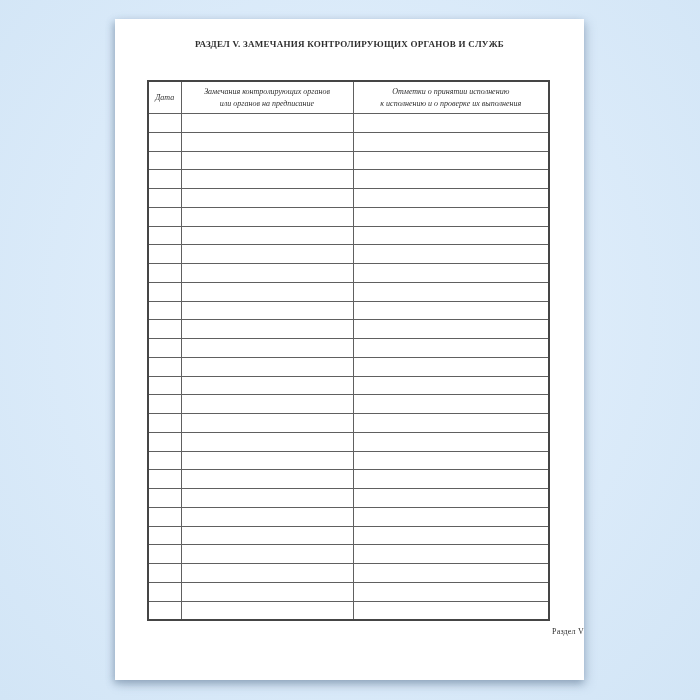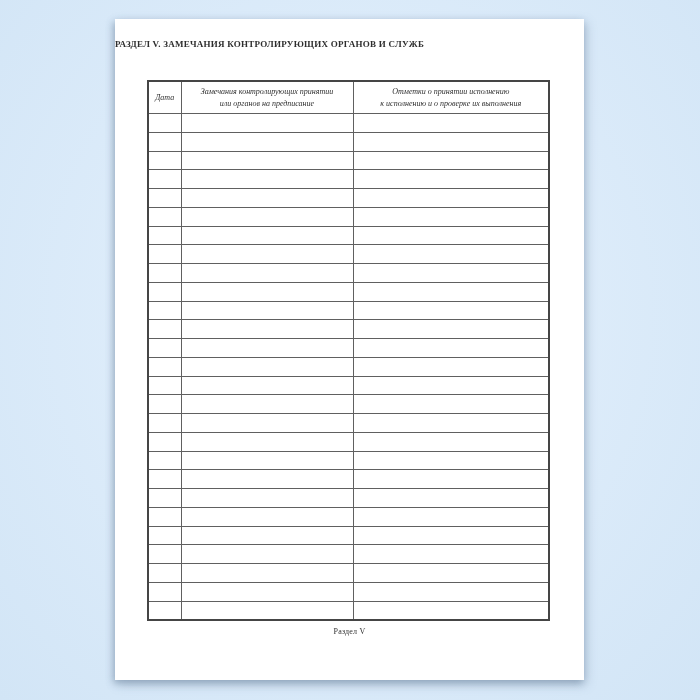--- a/index.html
+++ b/index.html
@@ -26,20 +26,21 @@
     height: 661px;
     background: #ffffff;
     box-shadow: -2px 3px 7px rgba(105, 128, 155, 0.45),
                  2px 4px 10px rgba(105, 128, 155, 0.40);
   }
   .doc-title {
     position: absolute;
     top: 20px;
     left: 0;
     width: 100%;
+    text-align: center;
     font-size: 9px;
     font-weight: bold;
     letter-spacing: 0.25px;
     color: #2e2e2e;
     white-space: nowrap;
   }
   table.remarks {
     position: absolute;
     left: 32px;
     top: 61px;
@@ -71,21 +72,21 @@
   table.remarks td {
     height: 17.76px;
     font-size: 8px;
   }
   .hline { display: block; }
   .page-footer {
     position: absolute;
     top: 608px;
     left: 0;
     width: 100%;
-    text-align: center;
+    text-align: right;
     font-size: 8px;
     color: #2e2e2e;
     letter-spacing: 0.2px;
   }
 </style>
 </head>
 <body>
 
 <div class="scene">
   <div class="paper">
@@ -97,21 +98,21 @@
         <col class="c1">
           <col class="c2">
           <col class="c3">
       </colgroup>
       <thead>
         <tr>
           <th>
             <span class="hline">Дата</span>
           </th>
           <th>
-            <span class="hline">Замечания контролирующих принятии</span>
+            <span class="hline">Замечания контролирующих органов</span>
             <span class="hline">или органов на предписание</span>
           </th>
           <th>
             <span class="hline">Отметки о принятии исполнению</span>
             <span class="hline">к исполнению и о проверке их выполнения</span>
           </th>
         </tr>
       </thead>
       <tbody>
           <tr>

